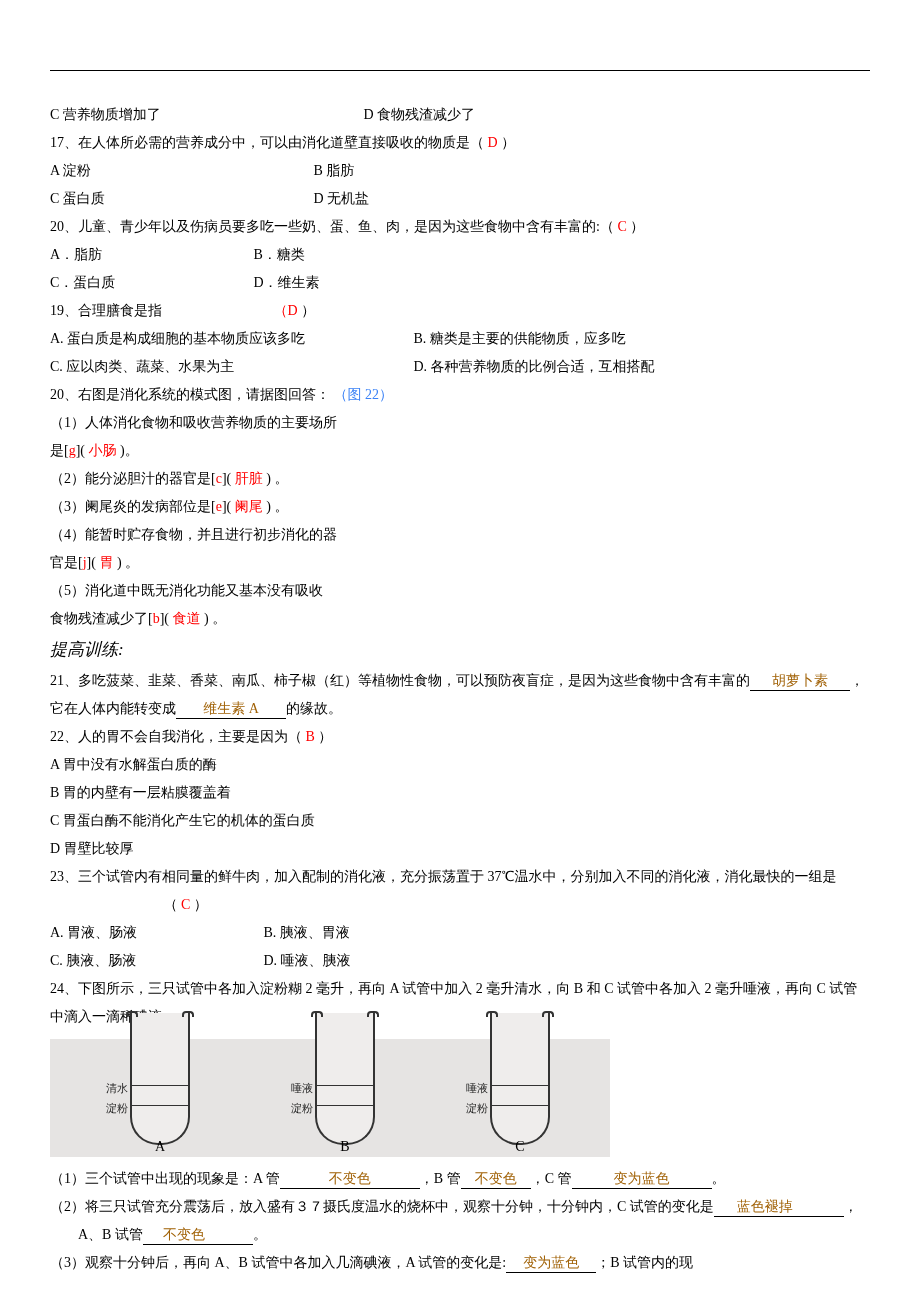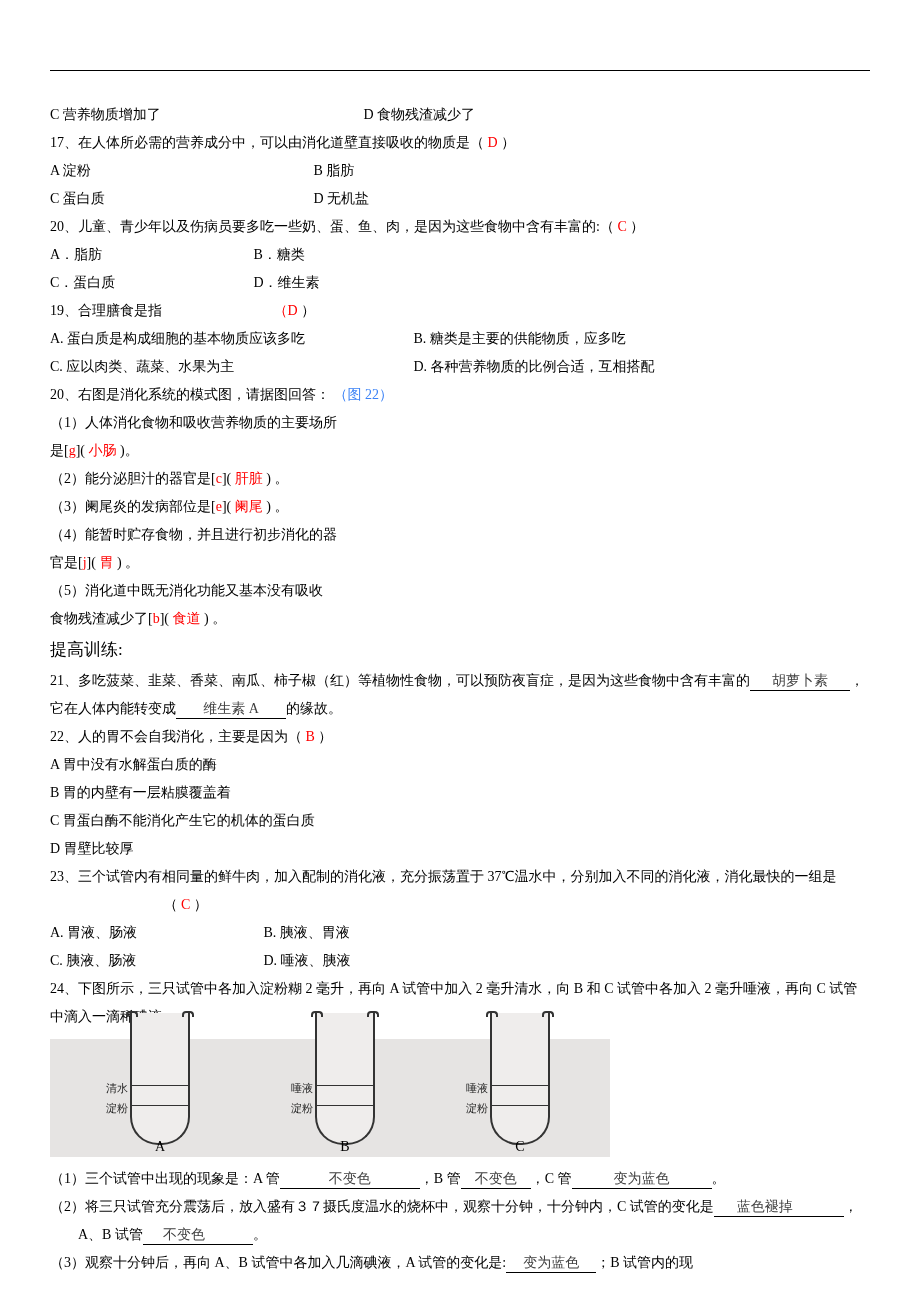--- a/index.html
+++ b/index.html
@@ -13,21 +13,21 @@
     width: 820px;
   }
   .hr-top {
     border: none;
     border-top: 1.5px solid #000;
     margin: 40px 0 30px 0;
   }
   p { margin: 0; }
   .red { color: #ff0000; }
   .blue { color: #3b82f6; }
-  .h2 { font-size: 17px; }
+  .h2 { font-size: 17px; font-style: italic; }
   .fig {
     margin: 8px 0;
     width: 560px;
     height: 118px;
     background: #e6e4e3;
     position: relative;
   }
   .tube {
     position: absolute;
     bottom: 12px;
@@ -71,21 +71,21 @@
     bottom: -18px;
     width: 100%;
     text-align: center;
     font-size: 14px;
   }
   .blank {
     display: inline-block;
     border-bottom: 1px solid #000;
     min-width: 70px;
     text-align: center;
-    color: #404040;
+    color: #a16207;
     line-height: 1.2;
   }
 </style>
 </head>
 <body>
 
 <hr class="hr-top">
 
 <p>
   <span style="display:inline-block;width:310px">C 营养物质增加了</span>

